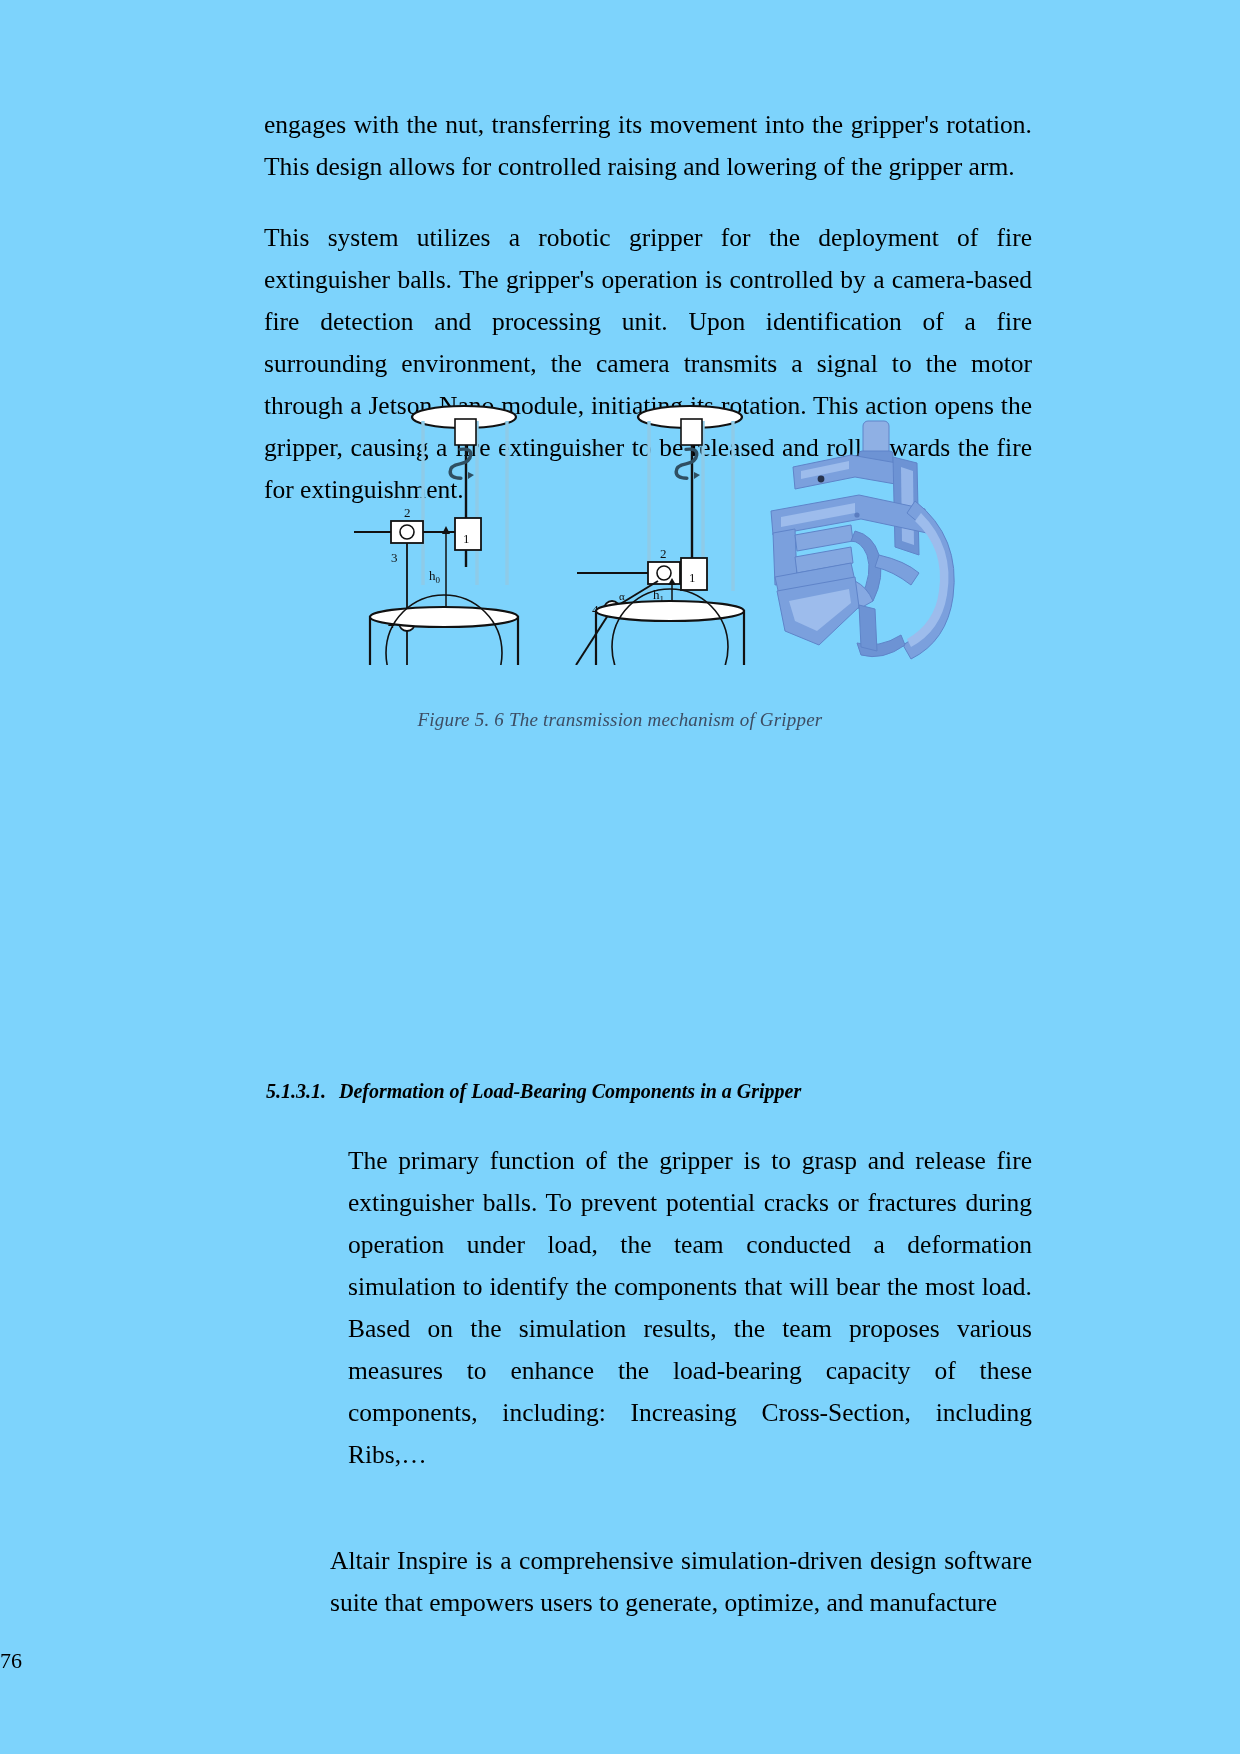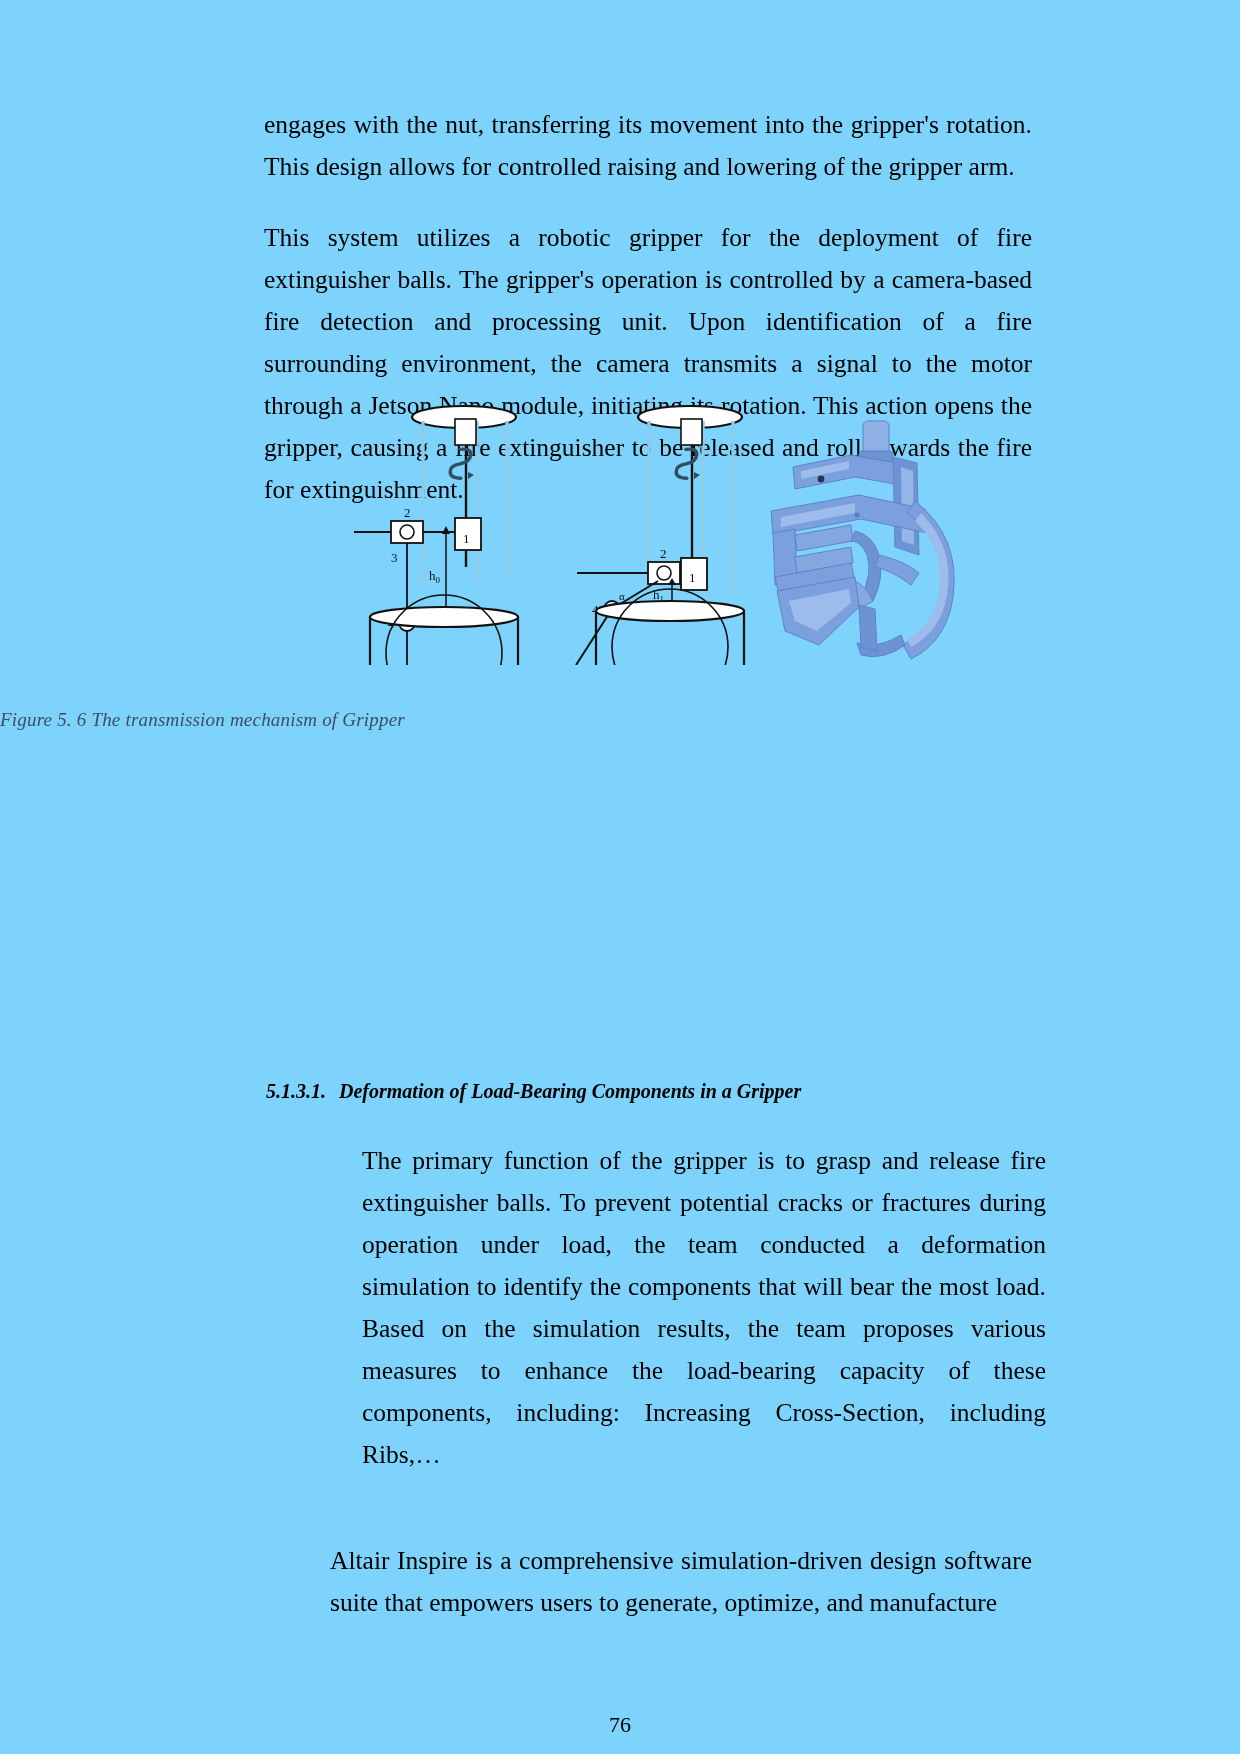--- a/index.html
+++ b/index.html
@@ -49,20 +49,21 @@
   }
   .diagram {
     position: absolute;
     top: 0;
   }
   .diagram-1 { left: 322px; }
   .diagram-2 { left: 540px; }
   .render-3d { left: 755px; top: 10px; }
 
   .fig-caption {
+    text-align: center;
     font-style: italic;
     font-size: 19px;
     color: #3d4d63;
     margin-top: 24px;
     letter-spacing: 0.2px;
   }
 
   
   .h3 {
     position: absolute;
@@ -83,21 +84,20 @@
     font-style: italic;
   }
   .h4 .num { margin-right: 13px; }
 
   
   .indent-block {
     position: absolute;
     left: 348px;
     top: 1140px;
     width: 684px;
-    margin-left: 14px;
   }
   .indent-block p {
     font-size: 25.5px;
     line-height: 42px;
     text-align: justify;
     margin: 0;
   }
   .indent-block-2 {
     position: absolute;
     left: 330px;
@@ -107,23 +107,23 @@
   .indent-block-2 p {
     font-size: 25.5px;
     line-height: 42px;
     text-align: justify;
     margin: 0;
   }
 
   .page-number {
     position: absolute;
     left: 0;
-    top: 1712px;
-    width: 1240px;
-    text-align: center;
+    top: 1648px;
+    width: 1240px;
+    text-align: left;
     font-size: 22px;
   }
 
   svg { display: block; }
 </style>
 </head>
 <body>
 
 <div class="page">
 

